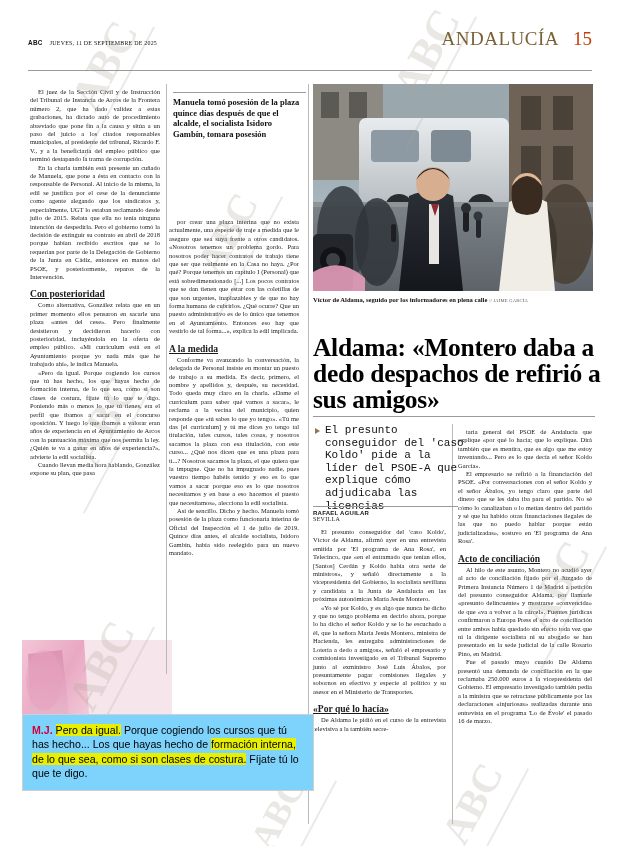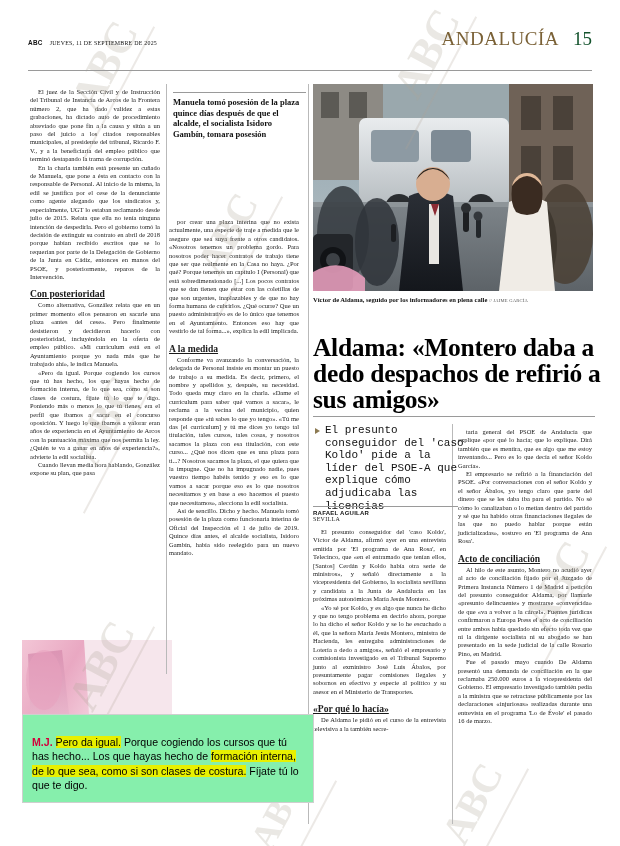--- a/index.html
+++ b/index.html
@@ -51,21 +51,21 @@
     z-index: 5;
   }
   .mast-left { font-size: 6.2px; letter-spacing: .2px; display:flex; align-items:baseline; gap:7px; }
   .mast-logo { font-family:"Liberation Sans", sans-serif; font-weight:700; font-size:6.4px; letter-spacing:.3px; }
   .mast-date { font-size: 5.9px; letter-spacing:.25px; }
   .mast-right { display:flex; align-items:flex-start; gap:14px; }
   .mast-section {
     font-family: "Liberation Serif", serif;
     font-size: 19px; color: #7a6136; letter-spacing: .5px;
   }
-  .mast-page { font-size: 19px; color: #14532d; }
+  .mast-page { font-size: 19px; color: #c2410c; }
 
   
   .rule-h {
     position: absolute; background: #9a9a9a; height: 1px; z-index: 4;
   }
   .rule-v {
     position: absolute; background: #b9b9b9; width: 1px; z-index: 4;
   }
 
   
@@ -161,23 +161,23 @@
     font-weight: 700; font-size: 6px; letter-spacing: .25px;
   }
   .byline .where {
     font-family: "Liberation Serif", serif;
     font-size: 6px; letter-spacing: .3px; color: #222;
   }
 
   
   .quotebox {
     position: absolute; left: 22px; top: 714px; width: 272px;
-    background: #86efac;
+    background: #7dd3fc;
     border: 1px solid #cfcfcf;
-    padding: 20px 9px 9px 9px;
+    padding: 8px 9px 9px 9px;
     font-family: "Liberation Sans", sans-serif;
     font-size: 10.6px;
     line-height: 14.4px;
     color: #000;
     z-index: 6;
   }
   .qb-speaker { color: #d3003c; font-weight: 700; }
   .hl { background: #e8f000; }
 
   

